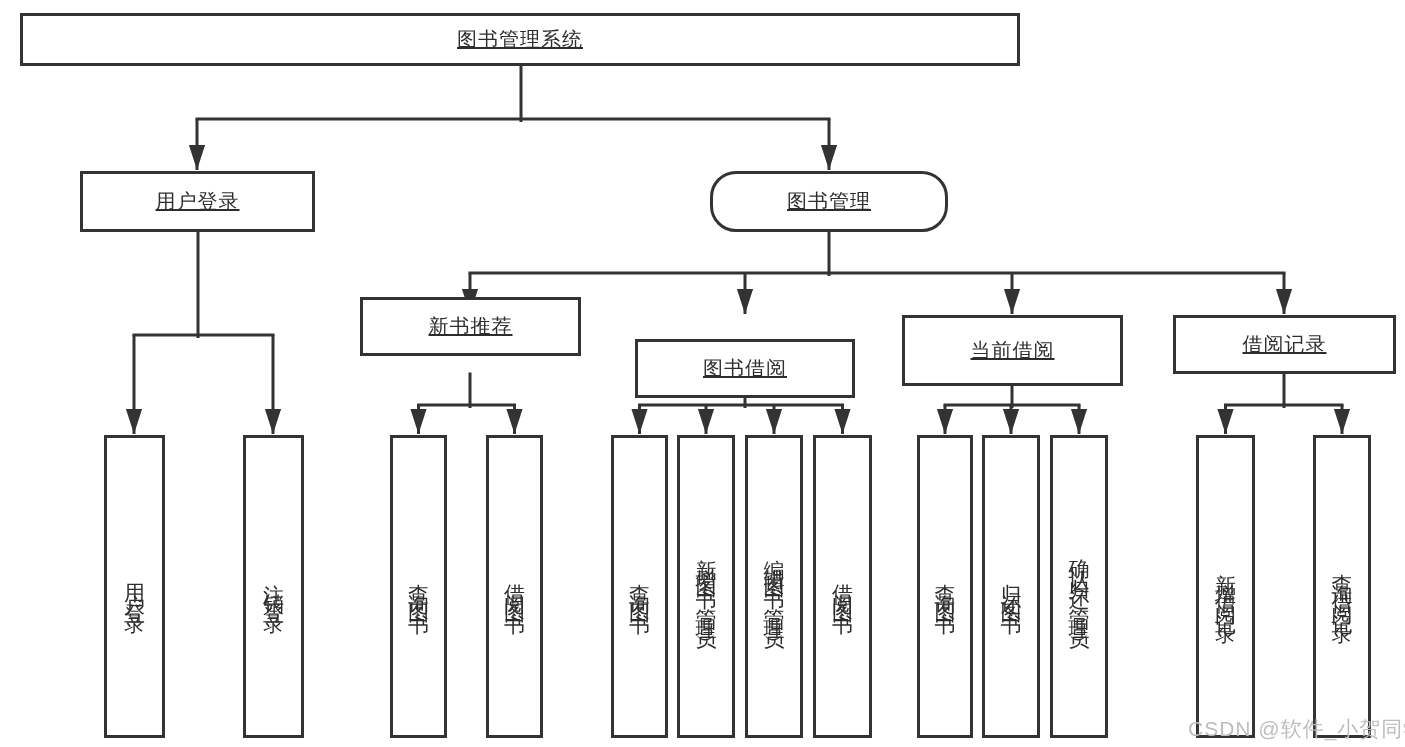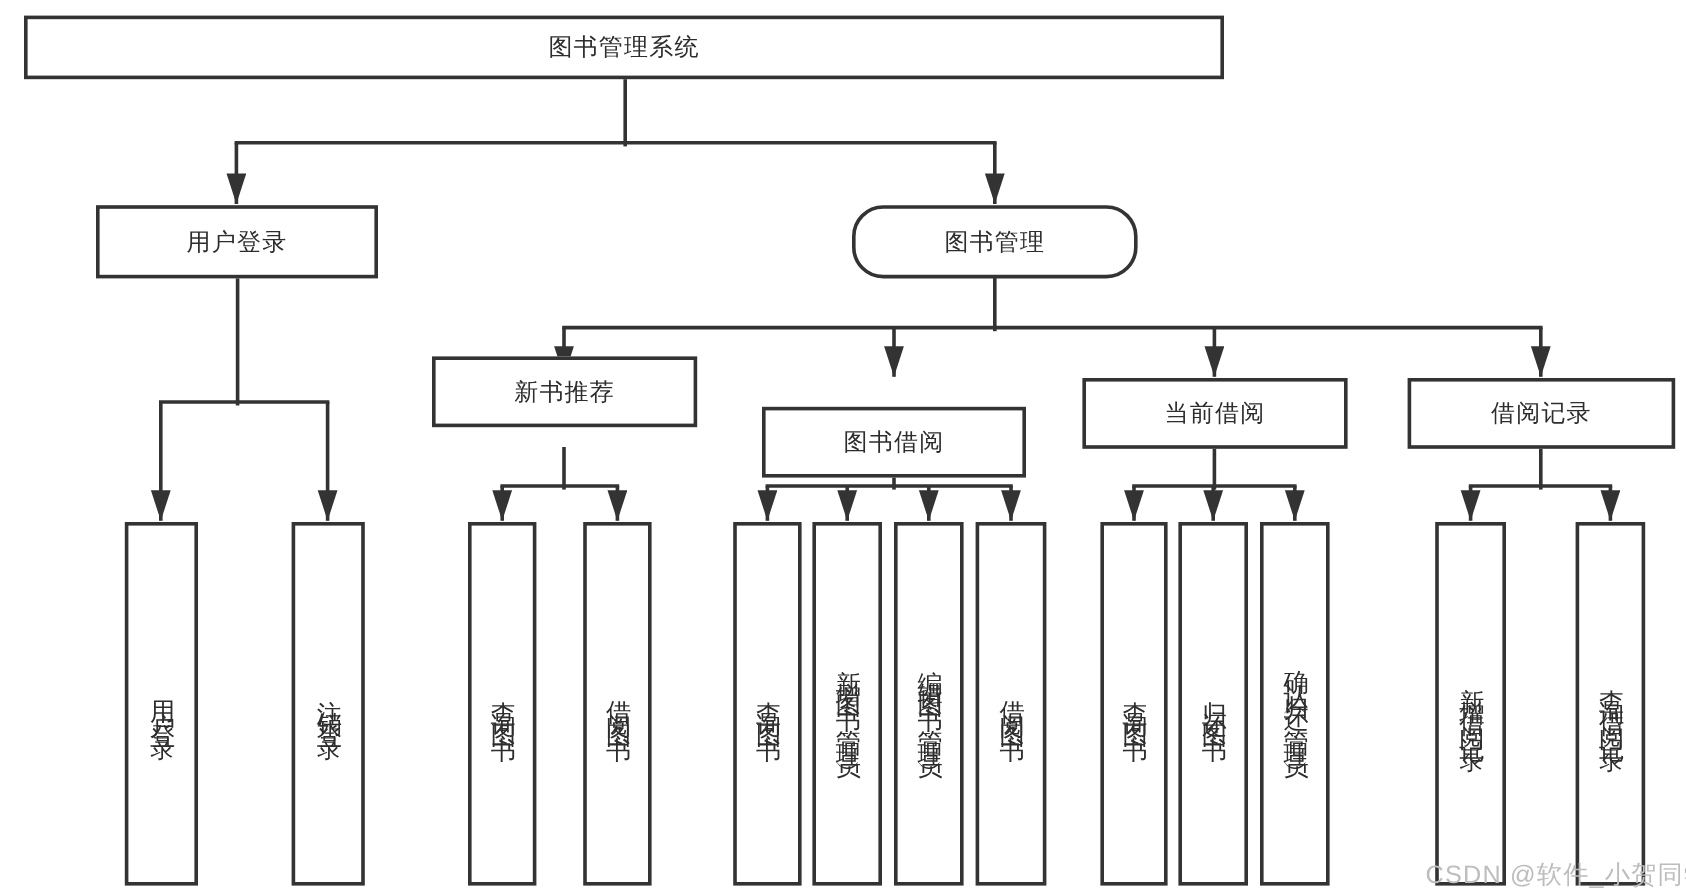--- a/index.html
+++ b/index.html
@@ -30,20 +30,21 @@
     box-sizing: border-box;
     border: 3px solid #333333;
     background: #ffffff;
     display: flex;
     align-items: center;
     justify-content: center;
     font-size: 20px;
     color: #2d2d2d;
     letter-spacing: 1px;
     z-index: 2;
+    text-decoration: underline;
   }
   .vbox {
     position: absolute;
     top: 435px;
     height: 303px;
     box-sizing: border-box;
     border: 3px solid #333333;
     background: #ffffff;
     writing-mode: vertical-rl;
     text-orientation: mixed;
@@ -120,21 +121,21 @@
     <line class="edge" x1="1342" y1="405" x2="1342" y2="434" marker-end="url(#arrow)"></line>
   </svg>
 
   <div class="hbox" style="left:20px; top:13px; width:1000px; height:53px;">图书管理系统</div>
 
   <div class="hbox" style="left:80px; top:171px; width:235px; height:61px;">用户登录</div>
   <div class="hbox" style="left:710px; top:171px; width:238px; height:61px;border-radius:26px;">图书管理</div>
 
   <div class="hbox" style="left:360px; top:297px; width:221px; height:59px;">新书推荐</div>
   <div class="hbox" style="left:635px; top:315px; width:220px; height:59px;margin-top:24px;">图书借阅</div>
-  <div class="hbox" style="left:902px; top:315px; width:221px; height:59px;">当前借阅</div>
+  <div class="hbox" style="left:902px; top:315px; width:221px; height:71px;">当前借阅</div>
   <div class="hbox" style="left:1173px; top:315px; width:223px; height:59px;">借阅记录</div>
 
   <div class="vbox" style="left:104px; width:61px;">用户登录</div>
   <div class="vbox" style="left:243px; width:61px;">注销登录</div>
 
   <div class="vbox" style="left:390px; width:57px;">查询图书</div>
   <div class="vbox" style="left:486px; width:57px;">借阅图书</div>
 
   <div class="vbox" style="left:611px; width:57px;">查询图书</div>
   <div class="vbox" style="left:677px; width:58px;">新增图书（管理员）</div>

